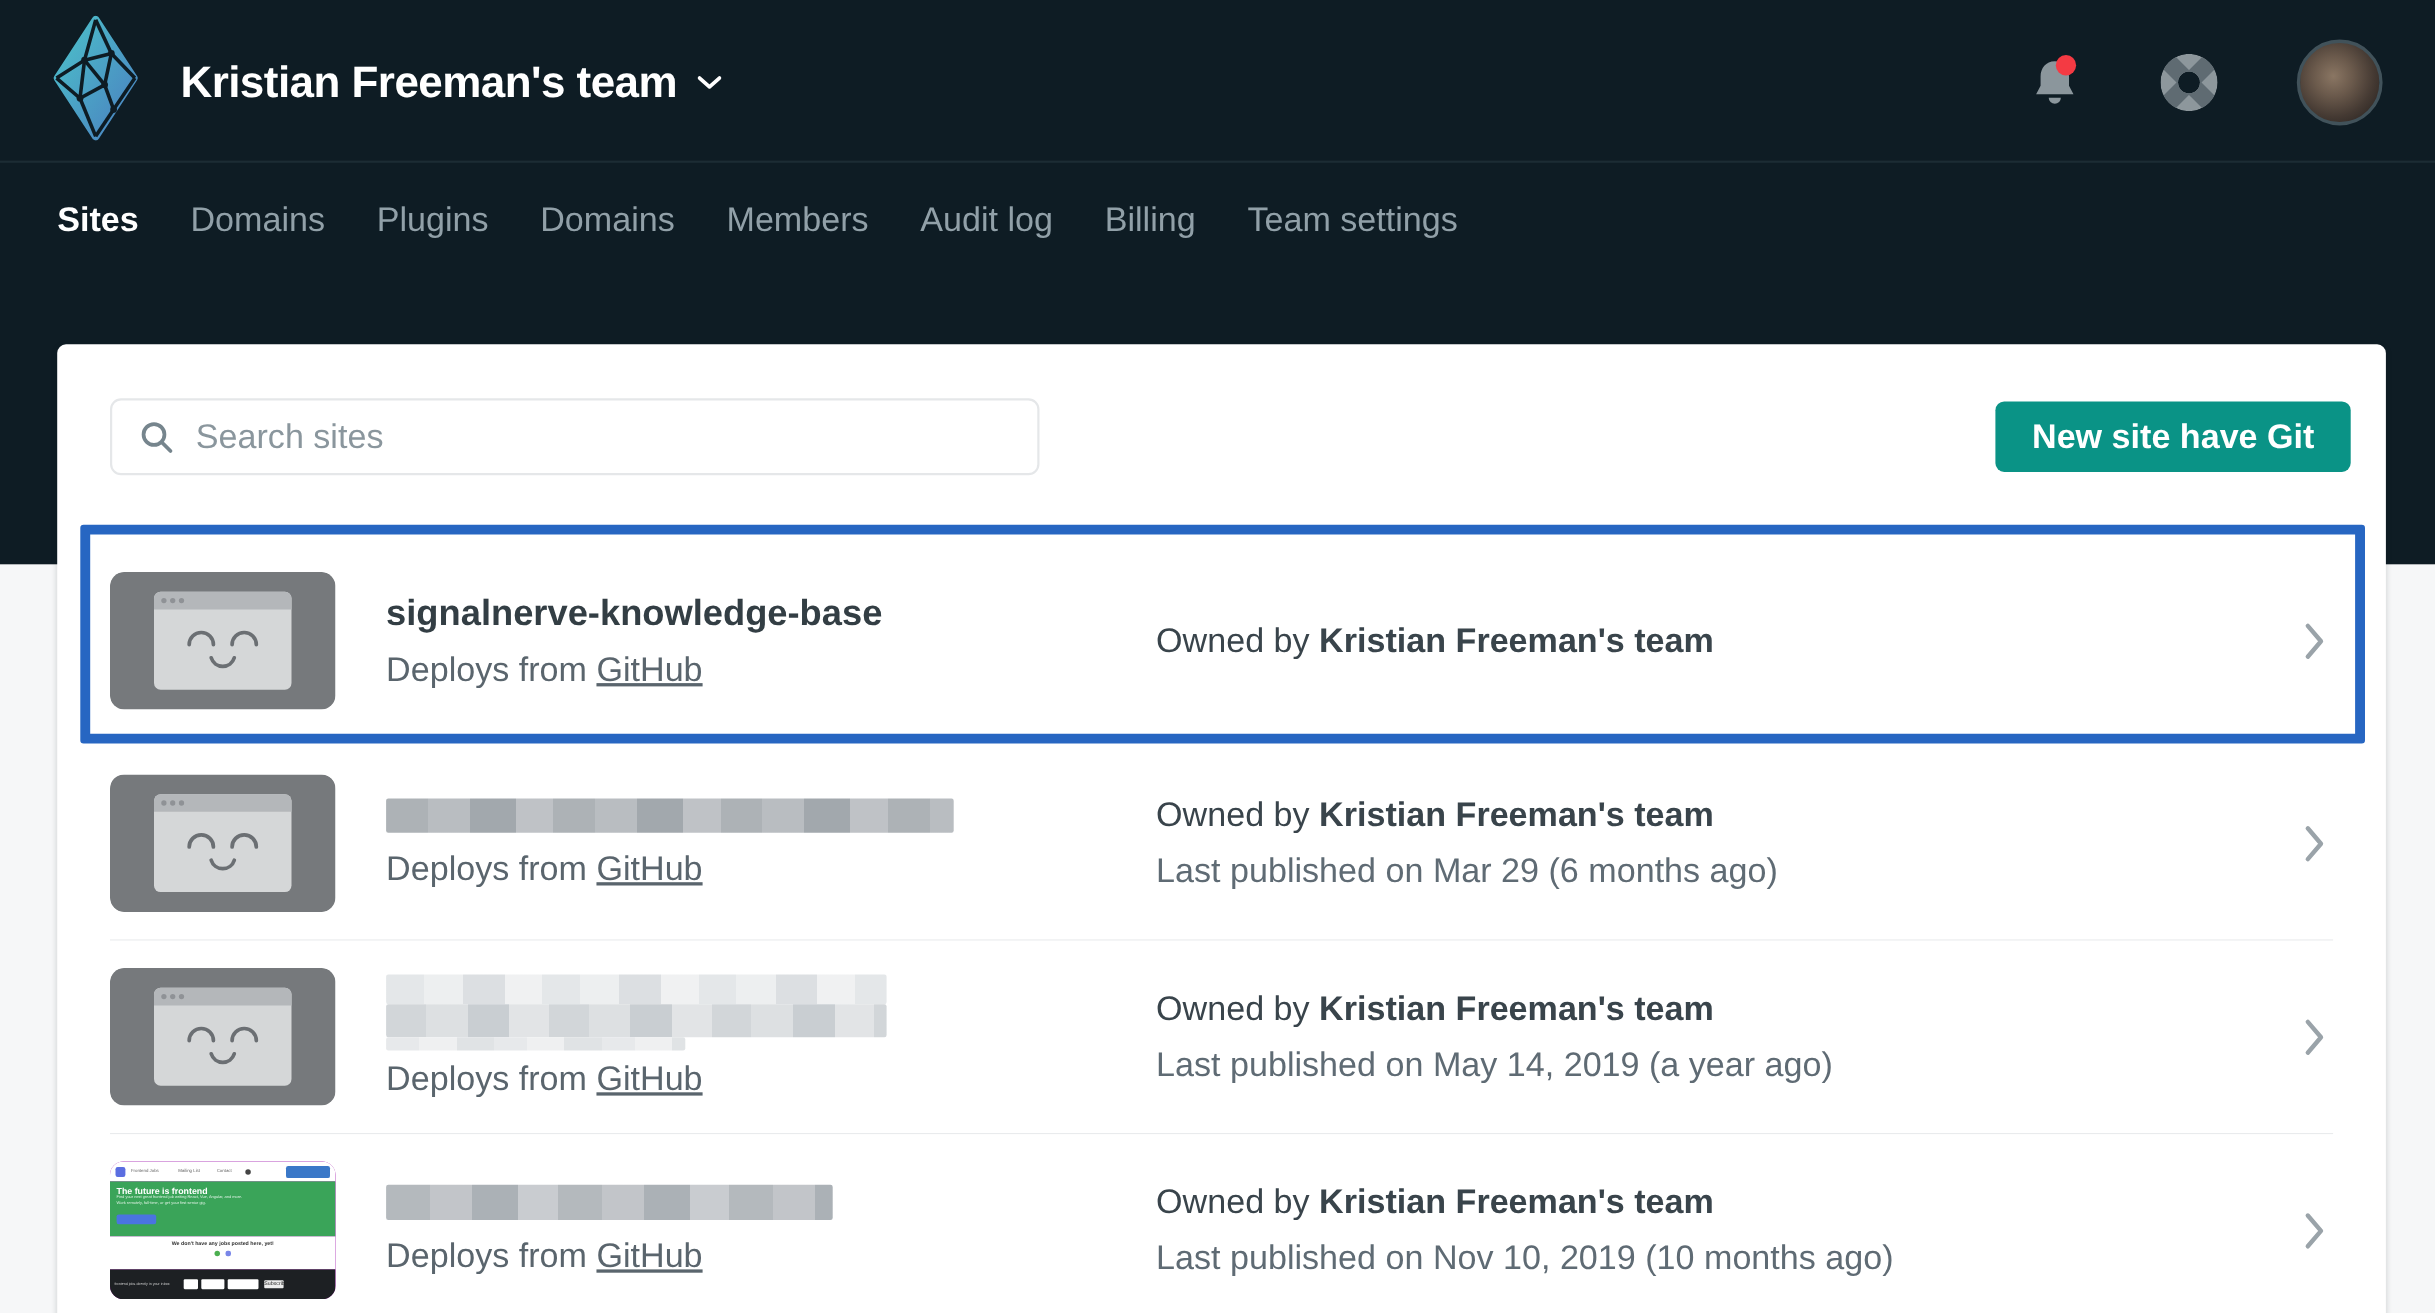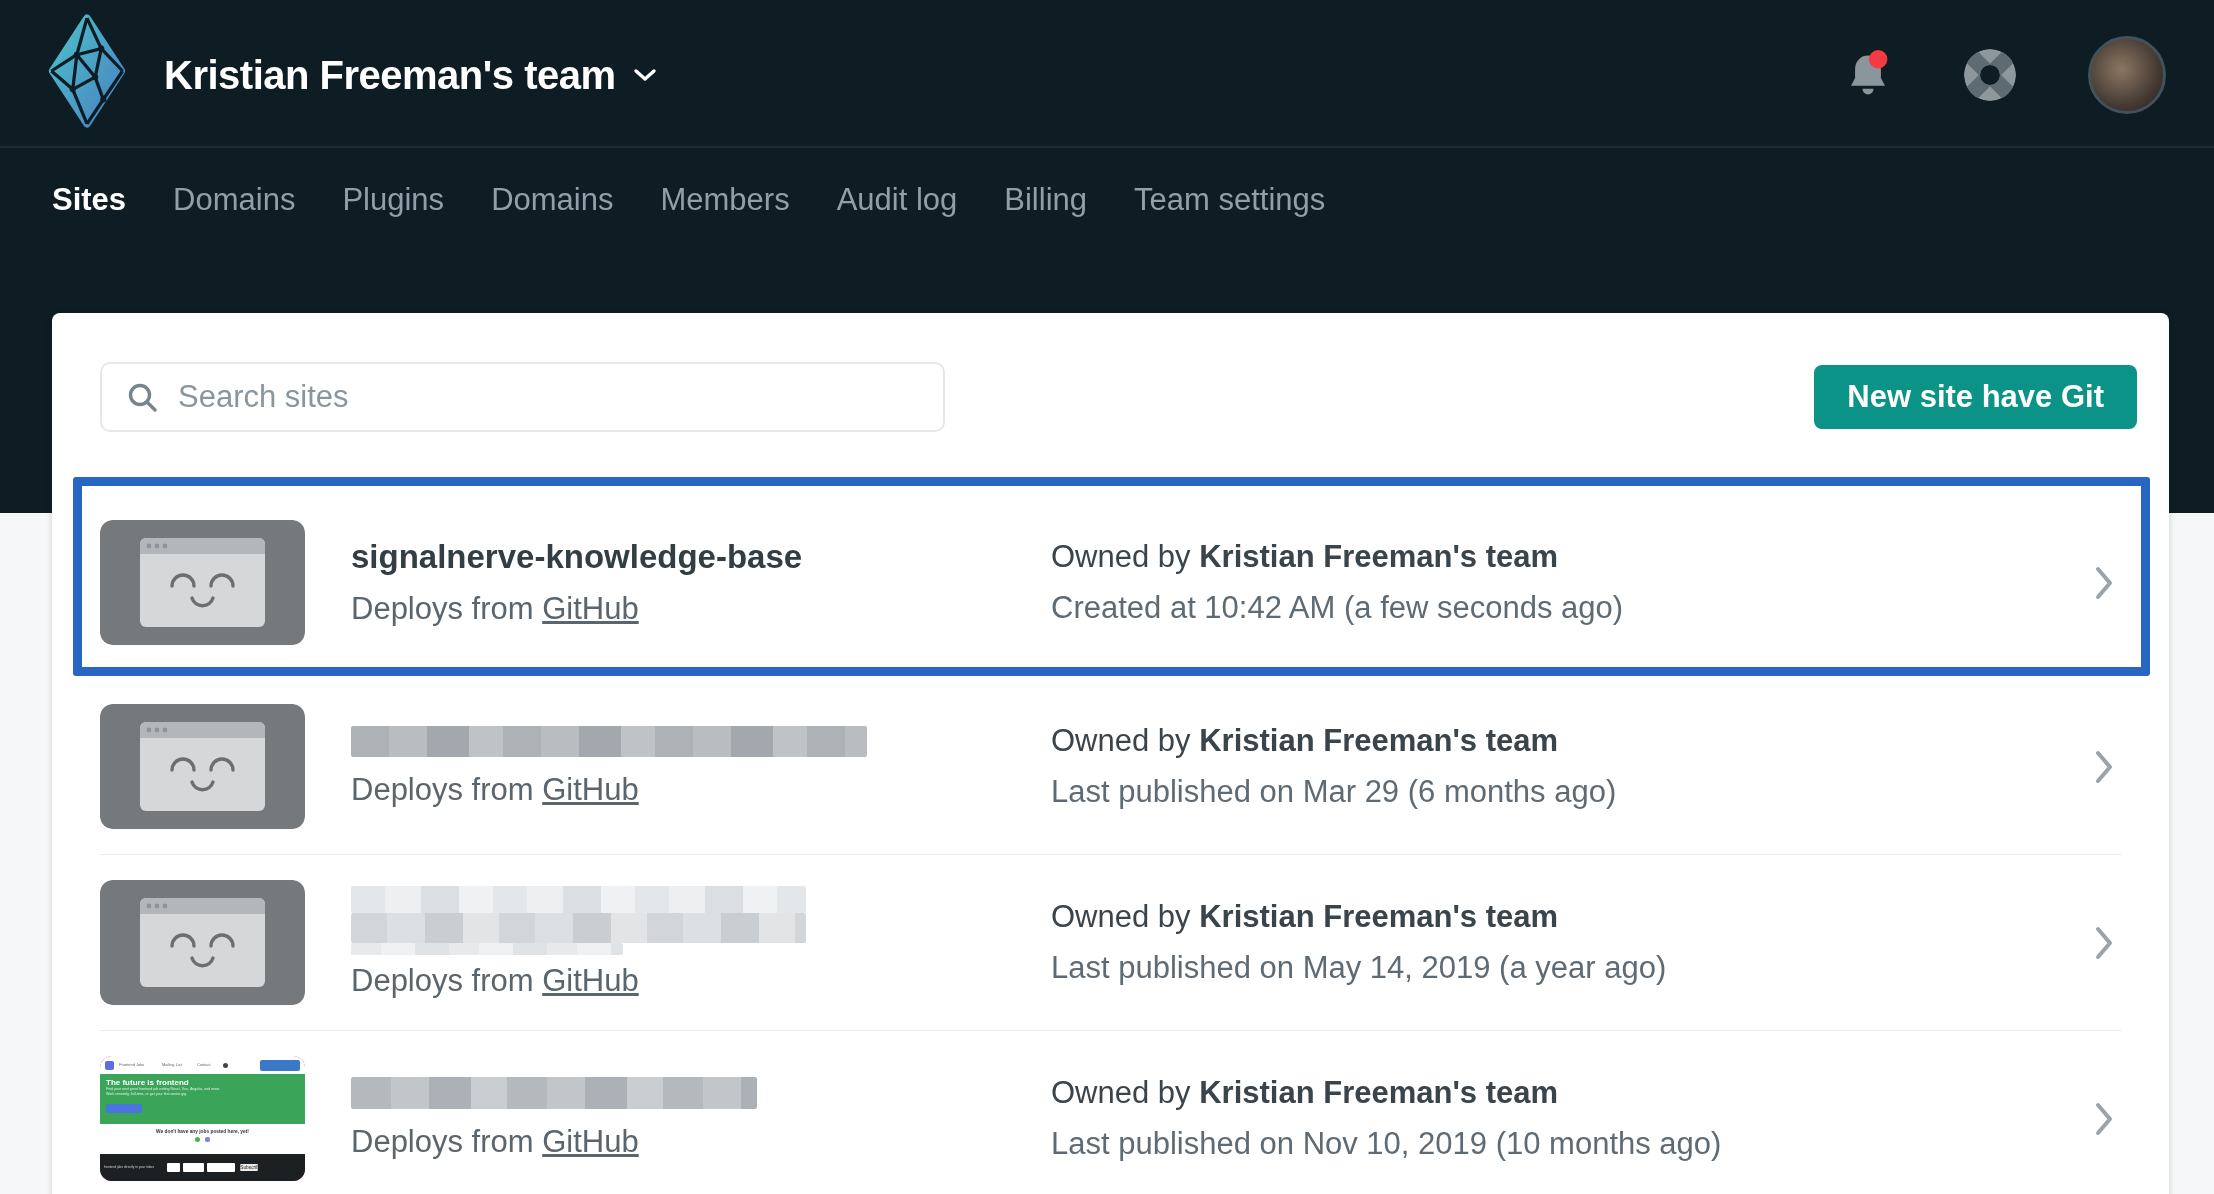--- a/index.html
+++ b/index.html
@@ -222,21 +222,20 @@
         <path d="M72 66 a11 11 0 0 1 22 0" fill="none" stroke="#6b6f73" stroke-width="3.4" stroke-linecap="round"></path>
         <path d="M111 66 a11 11 0 0 1 22 0" fill="none" stroke="#6b6f73" stroke-width="3.4" stroke-linecap="round"></path>
         <path d="M92 78 a11 11 0 0 0 21 0" fill="none" stroke="#6b6f73" stroke-width="3.4" stroke-linecap="round"></path>
       </svg>
       <div class="col1">
         <h3 class="site-title">signalnerve-knowledge-base</h3>
         <p class="site-sub"><span>Deploys from</span> <a>GitHub</a></p>
       </div>
       <div class="col2">
         <p class="owned"><span>Owned by</span> <b>Kristian Freeman's team</b></p>
-        <p class="status">Created at 10:42 AM (a few seconds ago)</p>
       </div>
       <span class="chev">
         <svg width="22" height="38" viewBox="0 0 22 38">
             <polyline points="5,5 17,19 5,33" fill="none" stroke="#9aa3a9" stroke-width="4" stroke-linecap="round" stroke-linejoin="round"></polyline>
           </svg>
       </span>
     </article>
 
     <article class="site-row plain">
       <svg class="thumb" viewBox="0 0 205 125">

